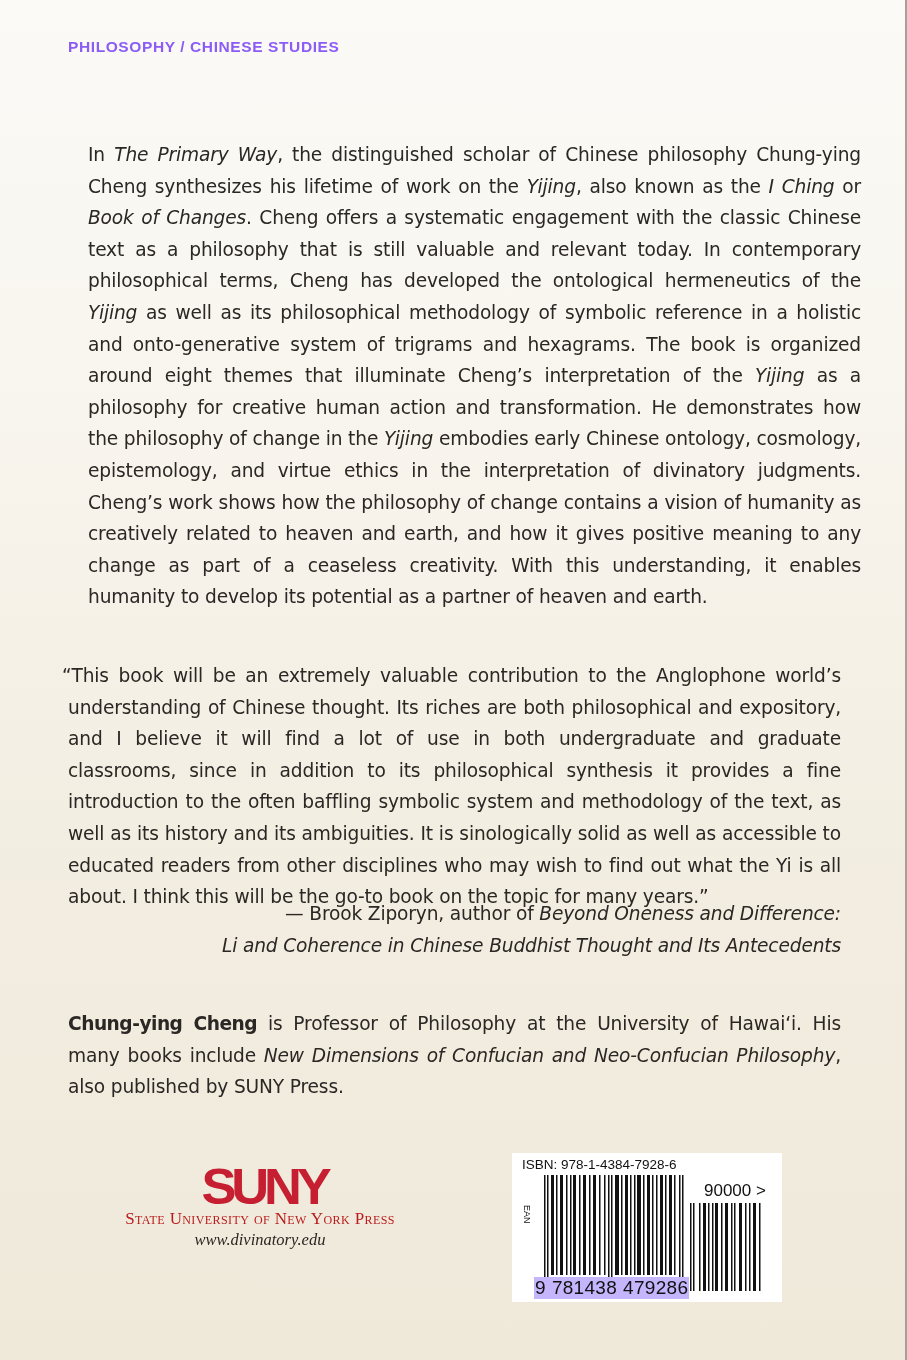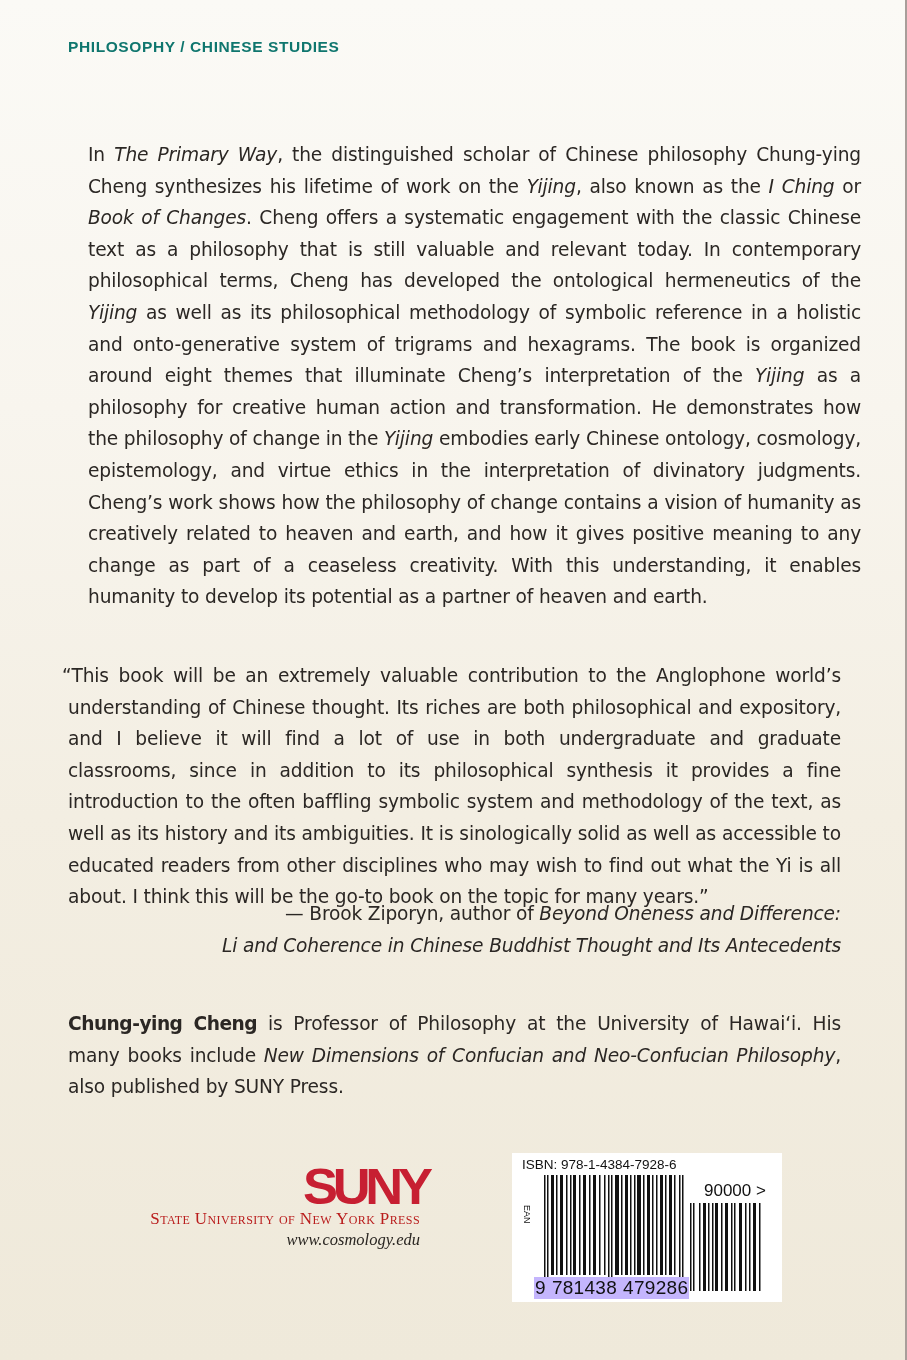--- a/index.html
+++ b/index.html
@@ -10,38 +10,38 @@
       color: #2a2622;
     }
     .right-edge {
       position: absolute; top: 0; right: 0; width: 2px; height: 1360px;
       background: #a89e9a;
     }
     .category {
       position: absolute; left: 68px; top: 38px;
       font-family: "Liberation Sans", sans-serif;
       font-weight: bold; font-size: 15.5px; letter-spacing: 0.6px;
-      color: #0f766e;
+      color: #8b5cf6;
     }
     .body-text {
       position: absolute; left: 68px; width: 773px;
       font-family: "DejaVu Sans", sans-serif;
       font-size: 18.6px; line-height: 31.6px;
       text-align: justify; color: #2b2724;
       letter-spacing: -0.15px;
     }
     .body-text i { font-style: italic; }
     #description { top: 139px; margin-left: 20px; }
     #quote { top: 660px; left: 62px; width: 779px; }
     #quote .q-inner { padding-left: 6px; text-indent: -6px; }
     #attribution { position: absolute; top: 898px; left: 68px; width: 773px; text-align: right; }
     #bio { top: 1008px; }
     .bio-name { font-weight: bold; letter-spacing: -0.5px; }
 
-    .logo-wrap { position: absolute; left: 100px; top: 1165px; width: 320px; text-align: right; }
+    .logo-wrap { position: absolute; left: 100px; top: 1165px; width: 320px; text-align: center; }
     .suny {
       display: block; margin: 0 auto;
       font-family: "Liberation Sans", sans-serif; font-weight: bold;
       font-size: 50px; line-height: 44px; color: #c71f32;
       letter-spacing: -5px; transform: scaleX(1.05); transform-origin: center;
       margin-left: 8px;
     }
     .press {
       display: block; margin-top: 6px;
       font-family: "Liberation Sans", sans-serif; font-weight: bold;
@@ -100,21 +100,21 @@
 <div class="body-text" id="attribution">
   <div><span>— Brook Ziporyn, author of </span><i>Beyond Oneness and Difference:</i></div>
   <div><i>Li and Coherence in Chinese Buddhist Thought and Its Antecedents</i></div>
 </div>
 
 <div class="body-text" id="bio"><span class="bio-name">Chung-ying Cheng</span><span> is Professor of Philosophy at the University of Hawai‘i. His many books include </span><i>New Dimensions of Confucian and Neo-Confucian Philosophy</i><span>, also published by SUNY Press.</span></div>
 
 <div class="logo-wrap">
   <span class="suny">SUNY</span>
   <span class="pub-name">State University of New York Press</span>
-  <span class="pub-url">www.cosmology.edu</span>
+  <span class="pub-url">www.divinatory.edu</span>
 </div>
 
 <div class="barcode-box">
   <div class="isbn-label">ISBN: 978-1-4384-7928-6</div>
   <div class="ean-label">EAN</div>
   <svg class="bars" viewBox="0 0 146 116" preserveAspectRatio="none">
     <g fill="#111">
       <rect x="2" y="0" width="1.5" height="116"></rect>
       <rect x="5" y="0" width="1.5" height="116"></rect>
       <rect x="9" y="0" width="3" height="100"></rect>

